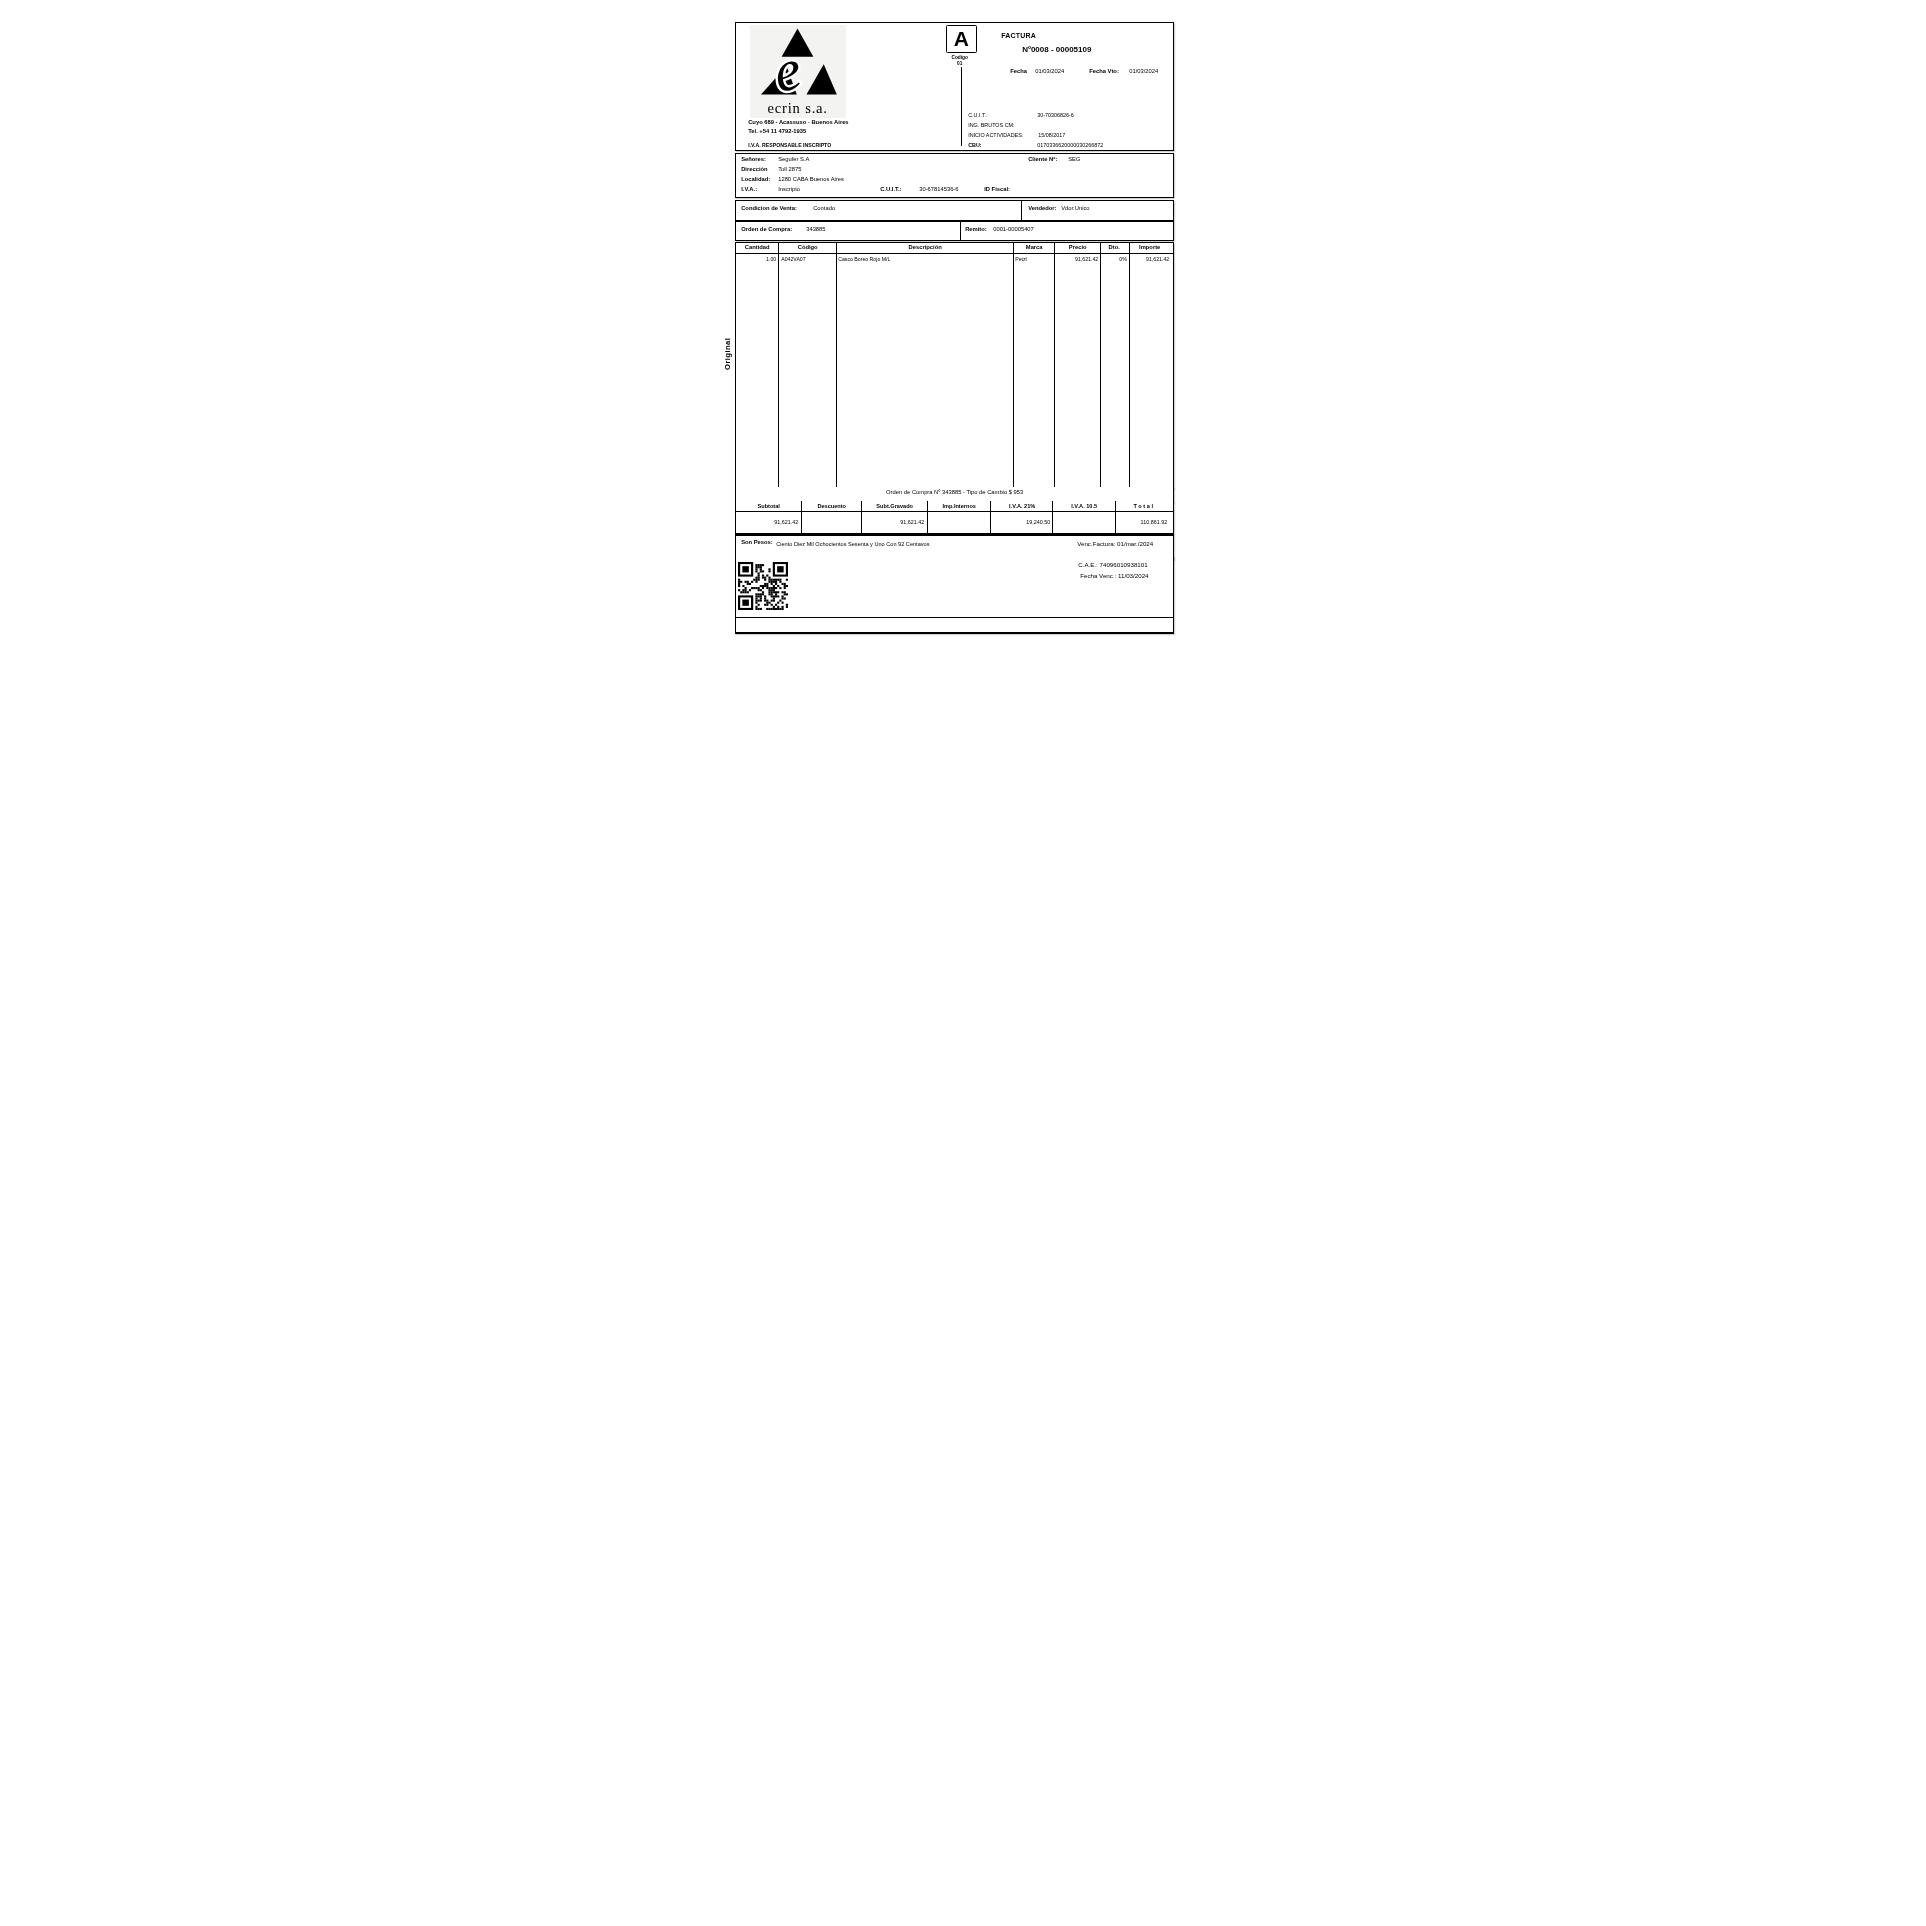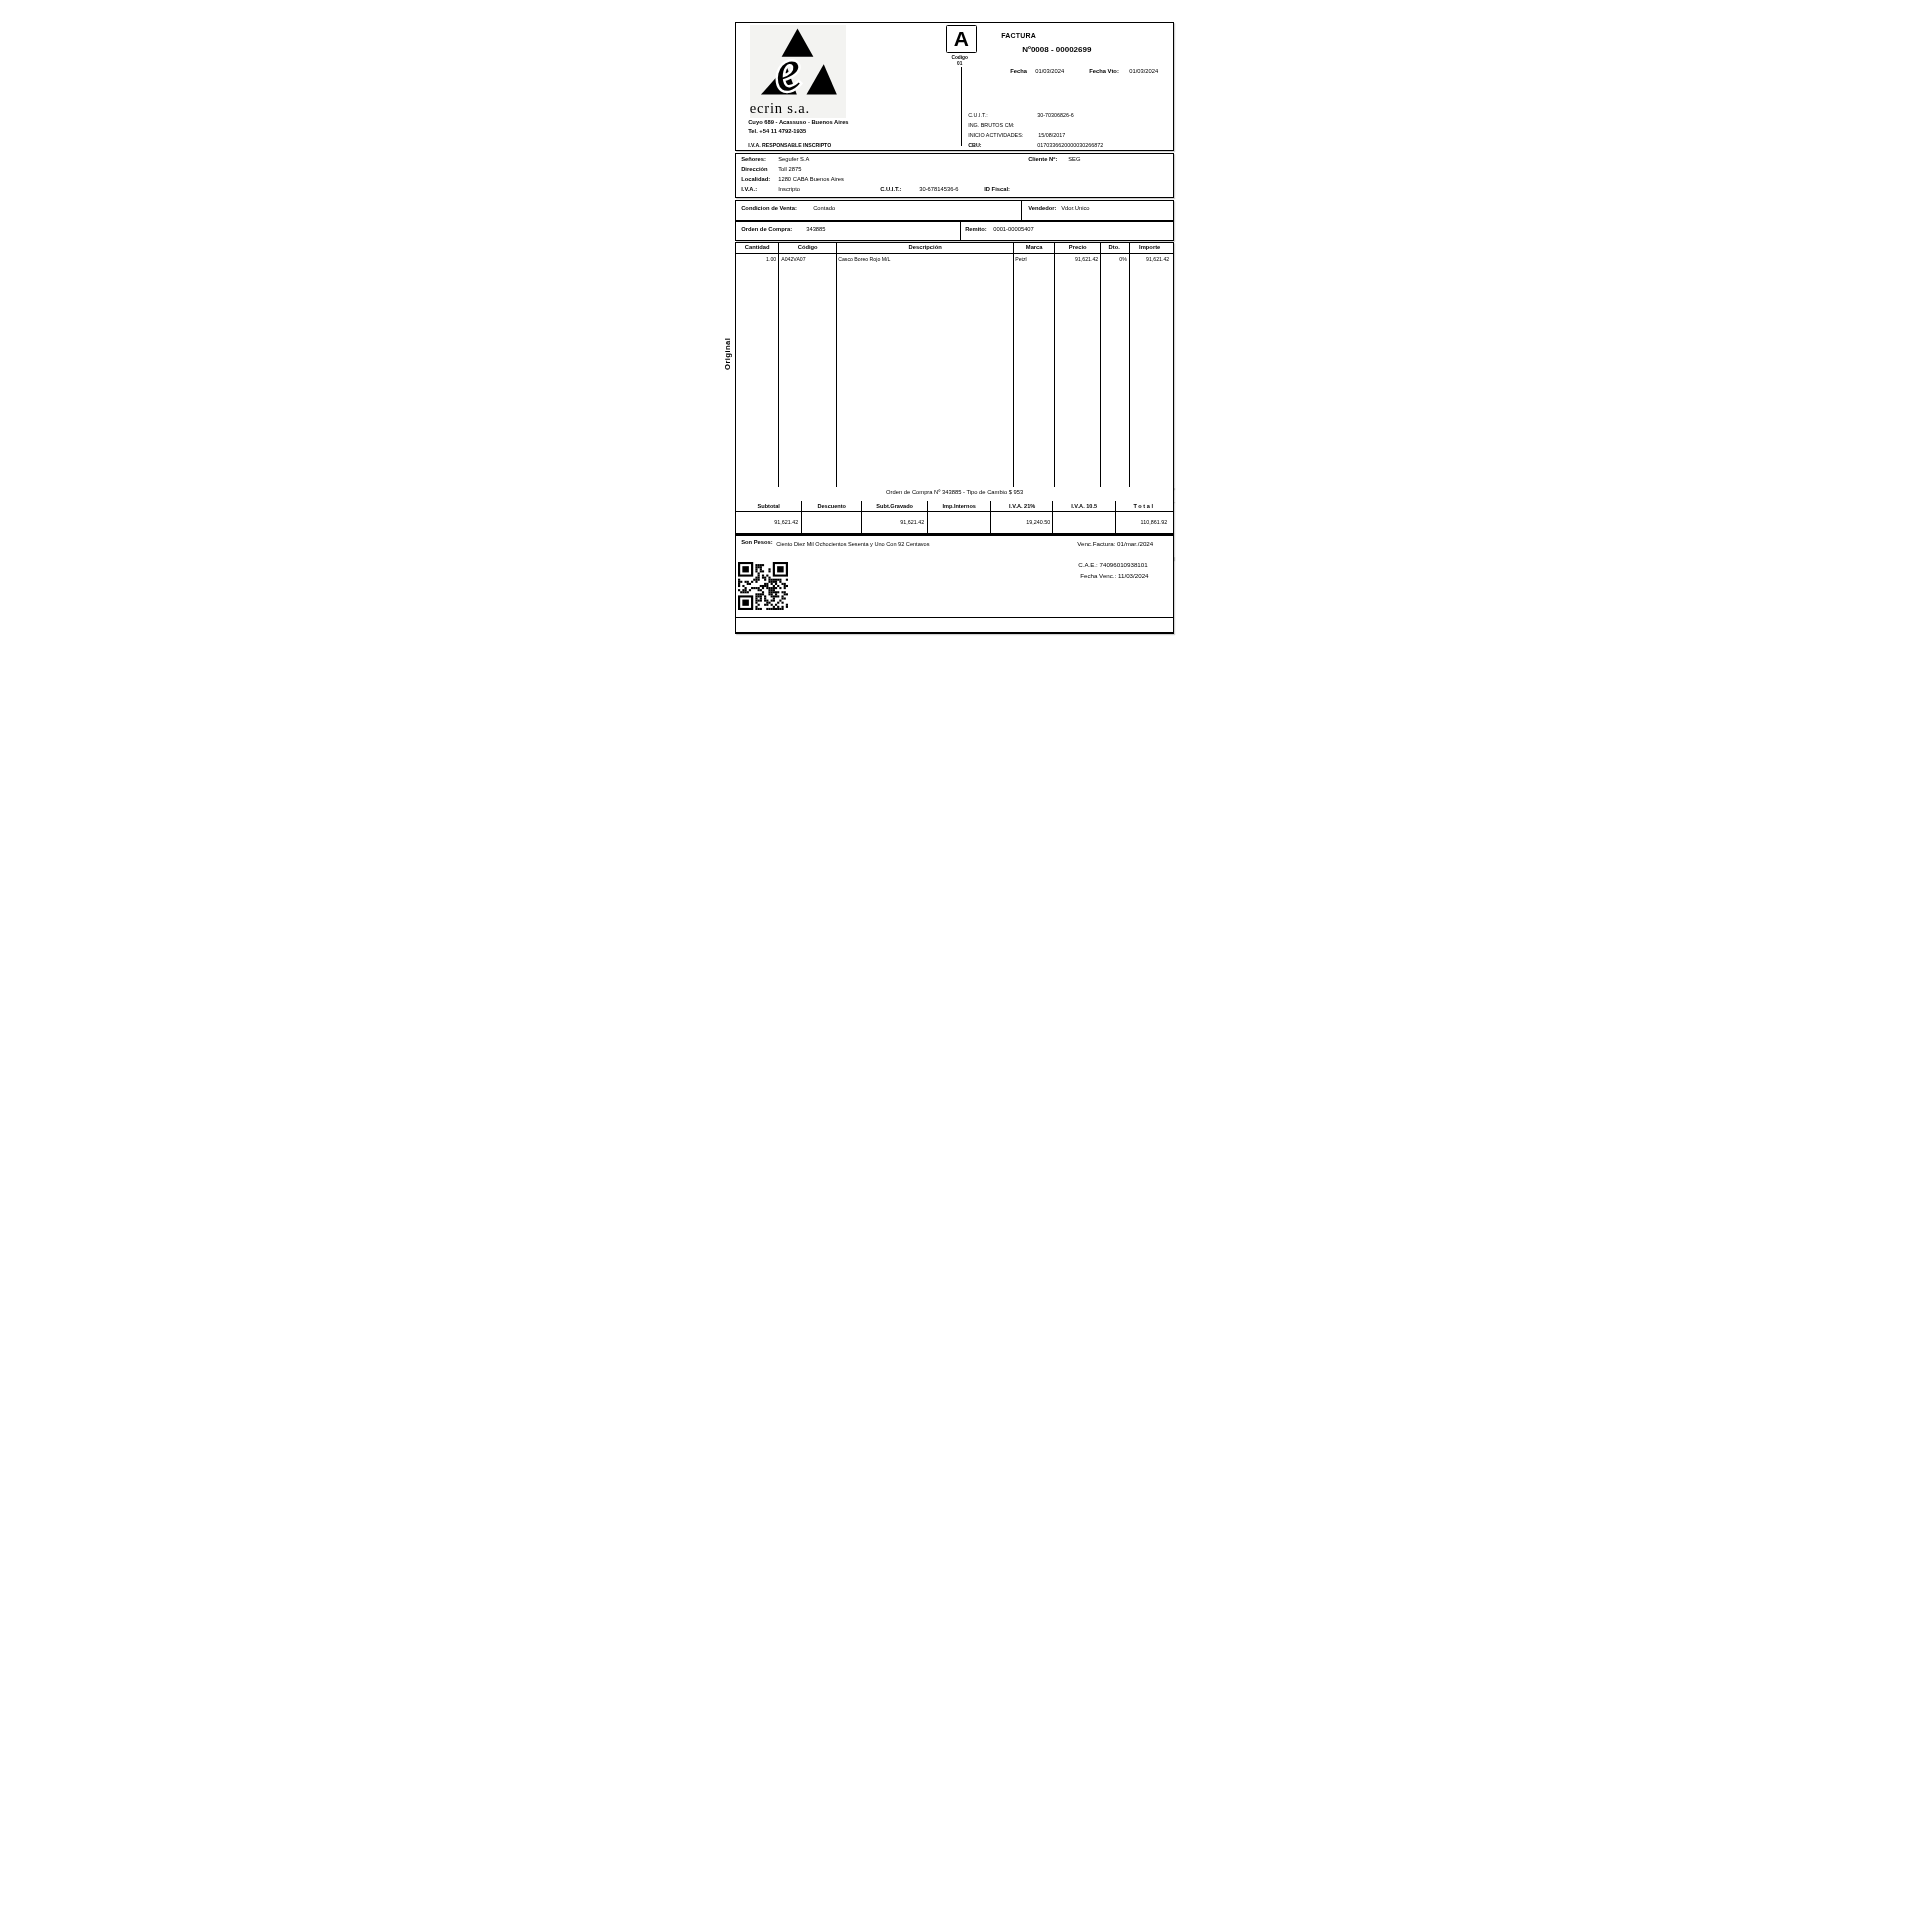--- a/index.html
+++ b/index.html
@@ -9,21 +9,21 @@
   .b{font-weight:700;}
   .bx{position:absolute;border:1.2px solid #000;border-top-width:1.9px;border-bottom-width:1.9px;
       background:#fff;box-shadow:1.2px 1.2px 0 rgba(0,0,0,.18);}
   .vline{position:absolute;background:#000;}
   .hline{position:absolute;background:#000;left:0;width:100%;}
   .cell{position:absolute;white-space:nowrap;}
   .ctr{text-align:center;}
   .rgt{text-align:right;}
   #watermark{writing-mode:vertical-rl;transform:rotate(180deg);font-weight:700;font-size:7.7px;letter-spacing:0.4px;}
   #logo-block{background:#f3f3f1;}
-  #logo-text{position:absolute;left:0;bottom:0.8px;width:100%;
+  #logo-text{position:absolute;left:0;bottom:0.8px;width:100%;text-align:center;
              font-family:"Liberation Serif",serif;font-size:14.6px;letter-spacing:0.8px;}
   #abox{border:1.2px solid #000;border-radius:1.5px;text-align:center;font-weight:700;
         font-size:21px;line-height:25.4px;}
   .f14{font-size:5.4px;} .f15{font-size:5.8px;} .f16{font-size:6.2px;}
   .f13{font-size:5.2px;} .f145{font-size:5.6px;}
 </style>
 </head>
 <body>
 
 <div id="page">
@@ -47,21 +47,21 @@
     <div class="abs b" style="left:12px;top:119px;font-size:5.2px;">I.V.A. RESPONSABLE INSCRIPTO</div>
 
     <div id="abox" class="abs" style="left:210px;top:1.5px;width:28.5px;height:26px;">
       <span>A</span>
     </div>
     <div class="abs b ctr" style="left:207px;top:32px;width:33px;font-size:4.8px;">Codigo</div>
     <div class="abs b ctr" style="left:207px;top:38px;width:33px;font-size:4.8px;">01</div>
     <div class="vline" style="left:225px;top:44px;width:1.2px;height:79px;"></div>
 
     <div class="abs b" style="left:265px;top:8.9px;font-size:7px;letter-spacing:0.2px;">FACTURA</div>
-    <div class="abs b" style="left:286px;top:22px;font-size:8px;">Nº0008 - 00002699</div>
+    <div class="abs b" style="left:286px;top:22px;font-size:8px;">Nº0008 - 00005109</div>
 
     <div class="abs b f15" style="left:274px;top:45px;">Fecha</div>
     <div class="abs f15" style="left:299px;top:45px;">01/03/2024</div>
     <div class="abs b f15" style="left:353px;top:45px;">Fecha Vto:</div>
     <div class="abs f15" style="left:393px;top:45px;">01/03/2024</div>
 
     <div class="abs f14" style="left:232px;top:89px;">C.U.I.T.:</div>
     <div class="abs f14" style="left:301px;top:89px;">30-70306826-6</div>
     <div class="abs f14" style="left:232px;top:99px;">ING. BRUTOS CM:</div>
     <div class="abs f14" style="left:232px;top:109px;">INICIO ACTIVIDADES:</div>

